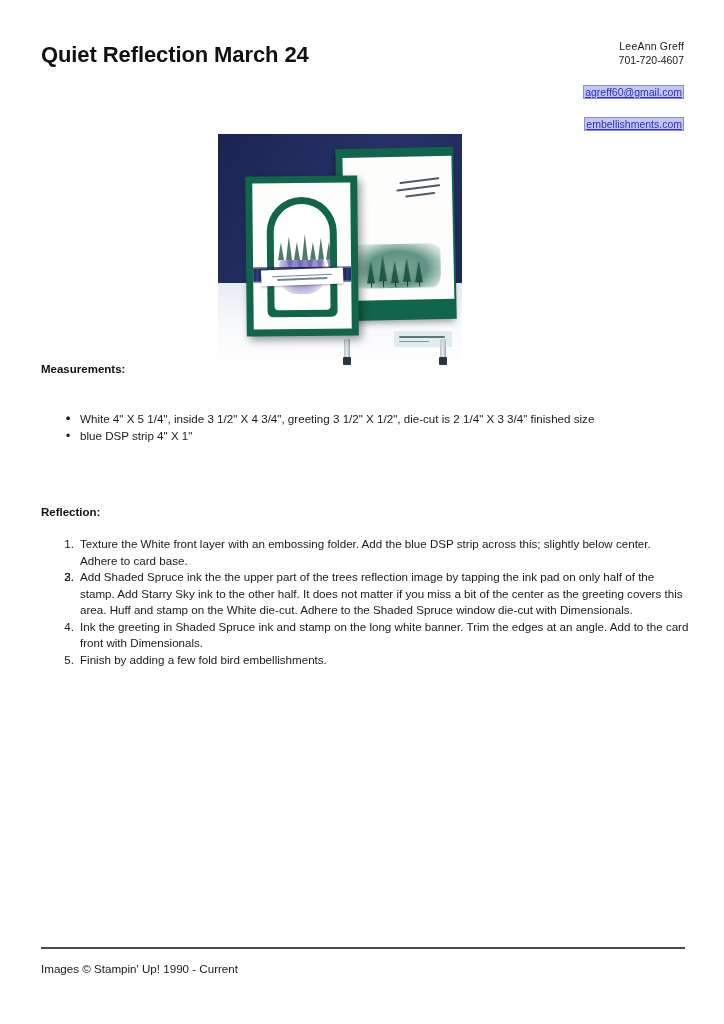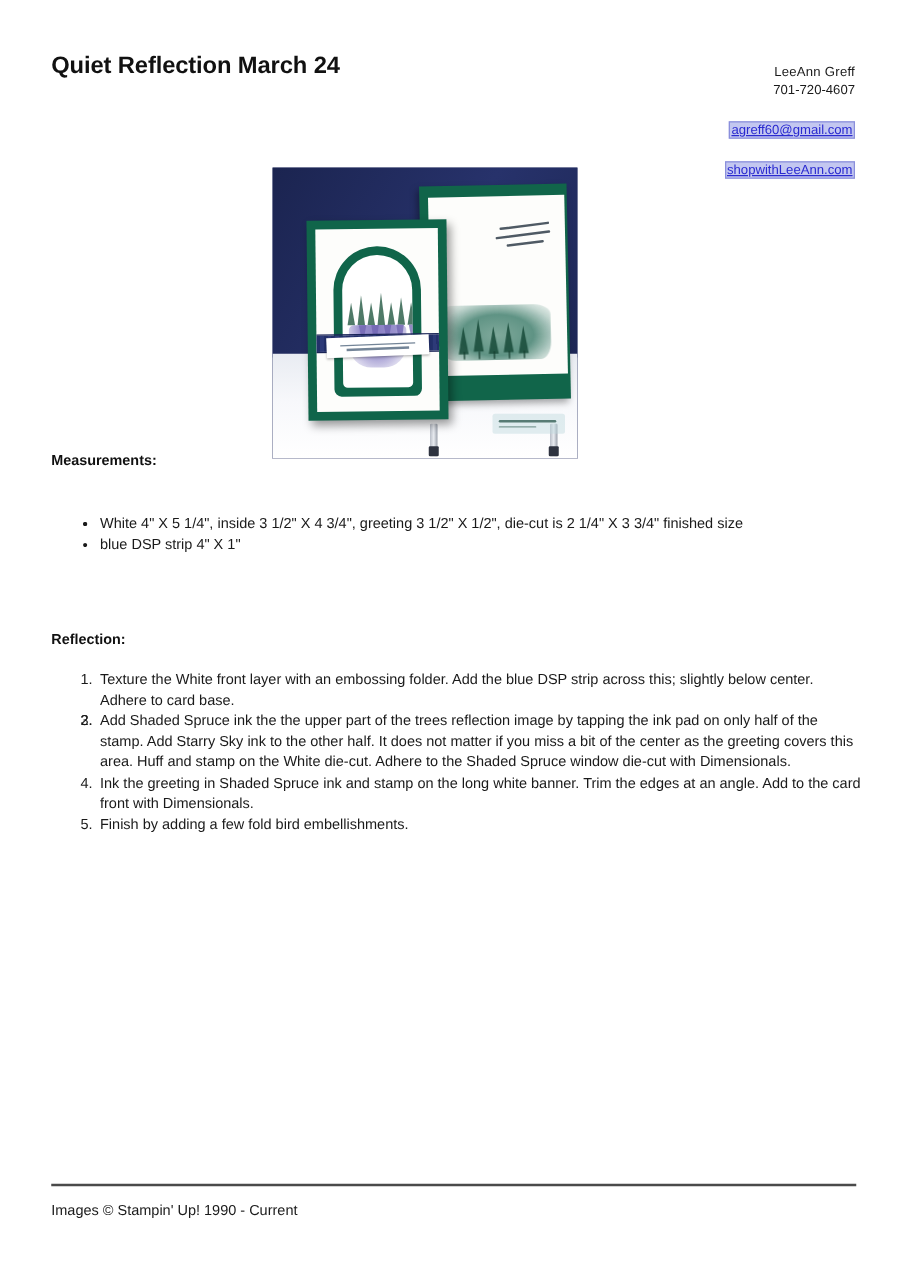--- a/index.html
+++ b/index.html
@@ -28,21 +28,21 @@
     position: absolute;
     top: 0;
     left: 0;
     width: 724px;
     height: 118px;
   }
   .doc-title {
     position: absolute;
     left: 41px;
     top: 42px;
-    font-size: 19px;
+    font-size: 22px;
     font-weight: bold;
     letter-spacing: -0.1px;
     color: #111111;
     white-space: nowrap;
   }
   .contact-block {
     position: absolute;
     right: 40px;
     top: 40px;
     width: 190px;
@@ -50,21 +50,20 @@
     font-size: 10.5px;
     line-height: 13.5px;
     color: #1a1a1a;
   }
   .contact-line {
     display: block;
     white-space: nowrap;
   }
   .contact-name {
     letter-spacing: 0.2px;
-    margin-top: 12px;
   }
   .link-wrap {
     display: block;
     text-align: right;
     line-height: 13px;
     margin-top: 18px;
   }
   .contact-link {
     display: inline-block;
     background: #c3c7f0;
@@ -389,21 +388,21 @@
   <div class="header">
     <div class="doc-title">Quiet Reflection March 24</div>
 
     <div class="contact-block">
       <span class="contact-line contact-name">LeeAnn  Greff</span>
       <span class="contact-line">701-720-4607</span>
       <span class="link-wrap">
         <a class="contact-link" href="#">agreff60@gmail.com</a>
       </span>
       <span class="link-wrap">
-        <a class="contact-link" href="#">shopwithLeeAnn.com</a>
+        <a class="contact-link" href="#">embellishments.com</a>
       </span>
     </div>
   </div>
 
   <div class="photo-wrap">
     <div class="photo">
       <div class="wall-shadow"></div>
       <div class="table-surface"></div>
 
       <div class="card-right">

